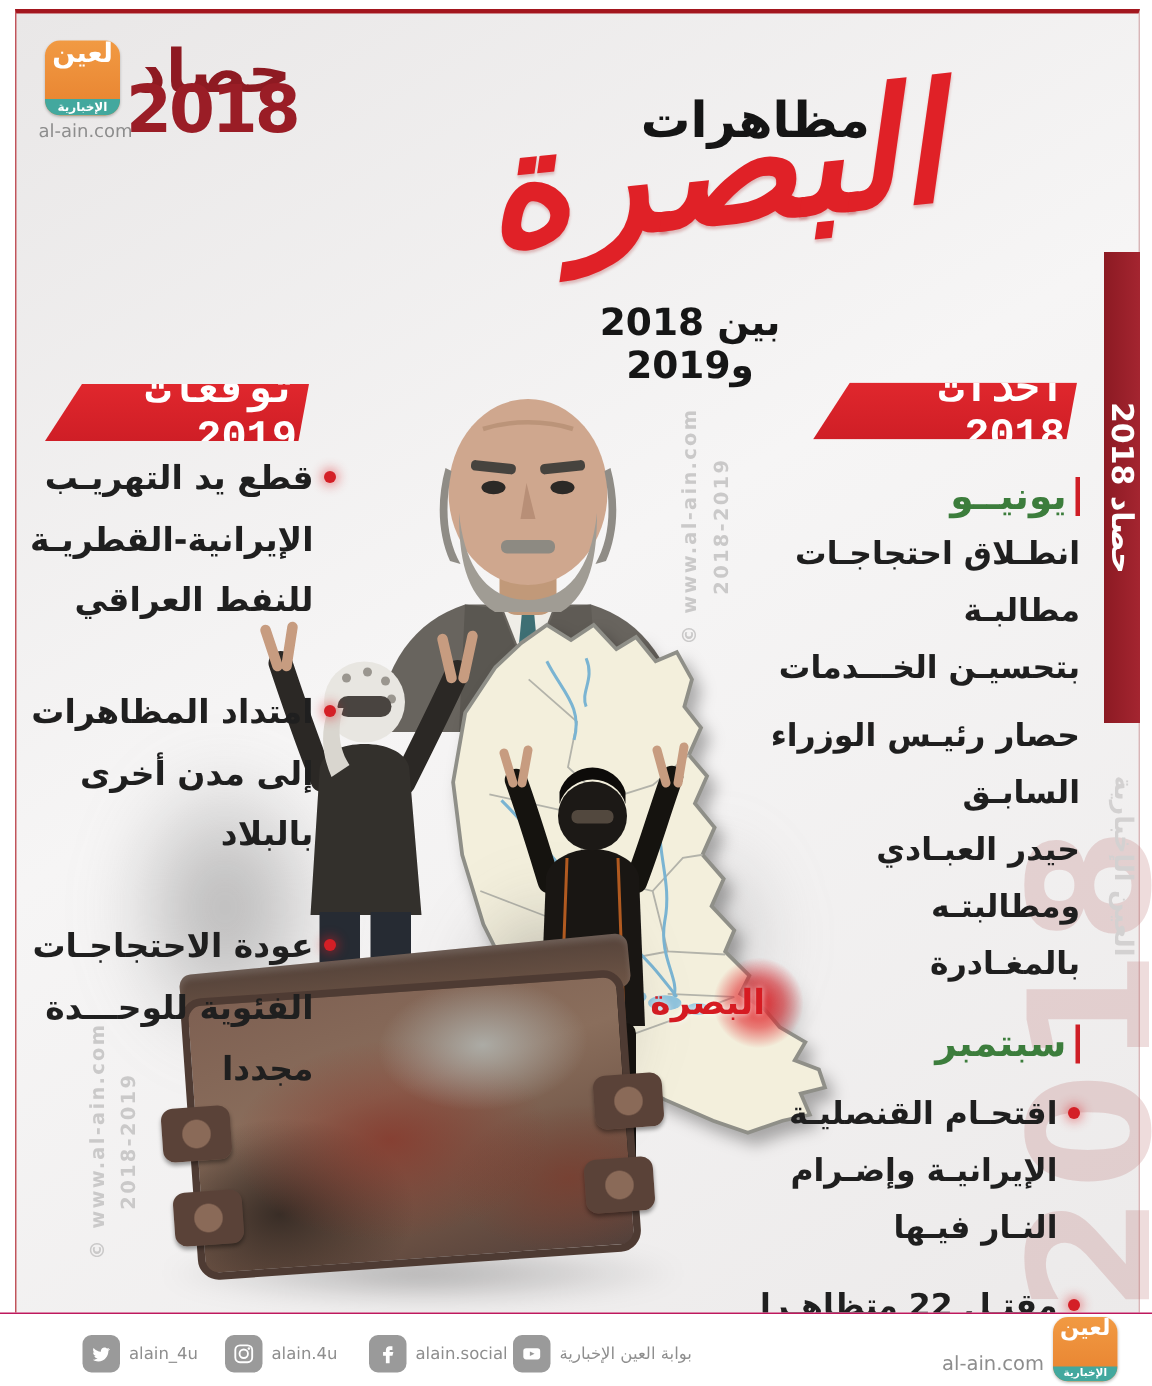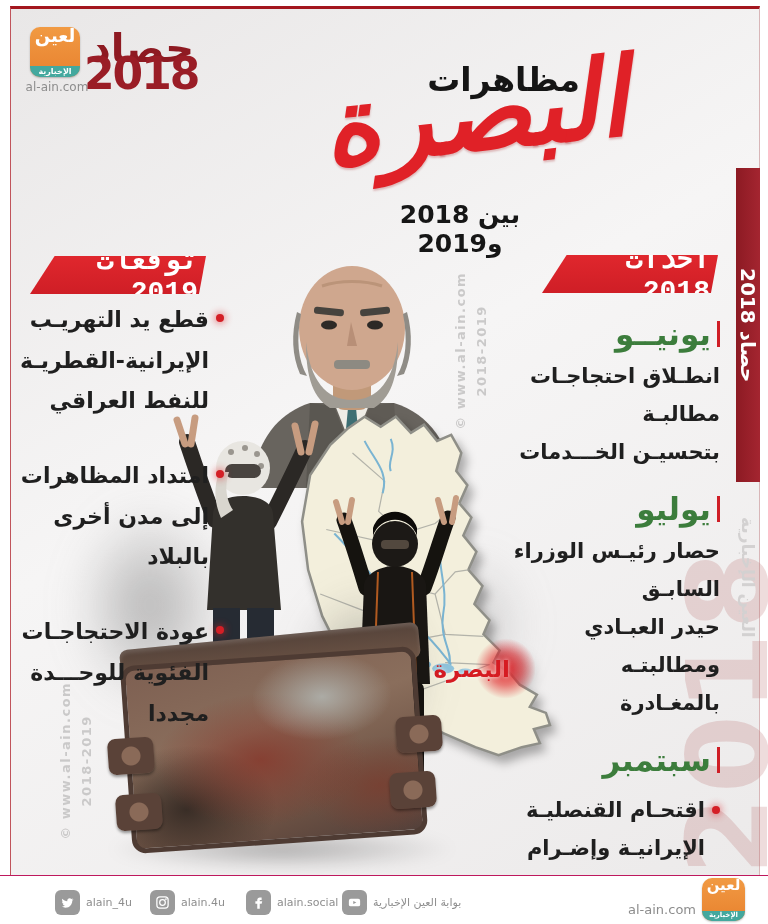--- a/index.html
+++ b/index.html
@@ -39,21 +39,21 @@
   #ribbon-right{left:542px;top:255px;width:176px;}
 
   
   .col{position:absolute;direction:rtl;text-align:right;color:#1f1f1f;}
   #col-forecasts{left:16px;top:300px;width:208px;}
   #col-events{left:488px;top:296px;width:232px;}
   .preline{white-space:pre-line;}
   .f-item{display:flex;flex-direction:row;gap:7px;margin-bottom:34px;font-size:22px;font-weight:800;line-height:1.85;}
   .dot{flex:0 0 auto;width:8px;height:8px;margin-top:14px;border-radius:50%;background:#d41f26;
     box-shadow:0 0 7px 2px rgba(220,30,38,.45);}
-  .month{display:flex;align-items:center;gap:6px;font-size:31px;font-weight:800;color:#3c7d3c;margin:20px 0 6px 0;}
+  .month{display:flex;align-items:center;gap:6px;font-size:25px;font-weight:800;color:#3c7d3c;margin:20px 0 6px 0;}
   .month .bar{width:3px;height:26px;background:#cf1e26;}
   .ev-text{font-size:21px;font-weight:800;line-height:1.8;margin-bottom:8px;}
   .ev-bullet{display:flex;gap:7px;font-size:21px;font-weight:800;line-height:1.8;margin:14px 0;}
 
   
   #strip-red{position:absolute;left:736px;top:168px;width:24px;height:314px;
     background:linear-gradient(90deg,#8c1a23,#a42530);display:flex;align-items:center;justify-content:center;}
   #strip-red .vtxt{writing-mode:vertical-rl;color:#fff;font-size:20px;font-weight:800;letter-spacing:2px;}
   #strip-gray{position:absolute;left:736px;top:492px;width:24px;height:170px;display:flex;align-items:center;justify-content:center;}
   #strip-gray .vtxt{writing-mode:vertical-rl;color:#d3d1d1;font-size:17px;font-weight:800;letter-spacing:1px;}
@@ -268,24 +268,20 @@
     </div>
   </div>
 
   <div class="col" id="col-events">
     <div class="month">
       <span class="bar"></span>
       <span>يونيــو</span>
     </div>
     <div class="ev-text preline">انطـلاق احتجاجـات مطالبـة
 بتحسيـن الخـــدمات</div>
-    <div class="month">
-      <span class="bar"></span>
-      <span>يوليو</span>
-    </div>
     <div class="ev-text preline">حصار رئيـس الوزراء السابـق
 حيدر العبـادي ومطالبتـه
 بالمغـادرة</div>
     <div class="month">
       <span class="bar"></span>
       <span>سبتمبر</span>
     </div>
     <div class="ev-bullet">
       <span class="dot"></span>
       <span class="preline">اقتحـام القنصليـة

